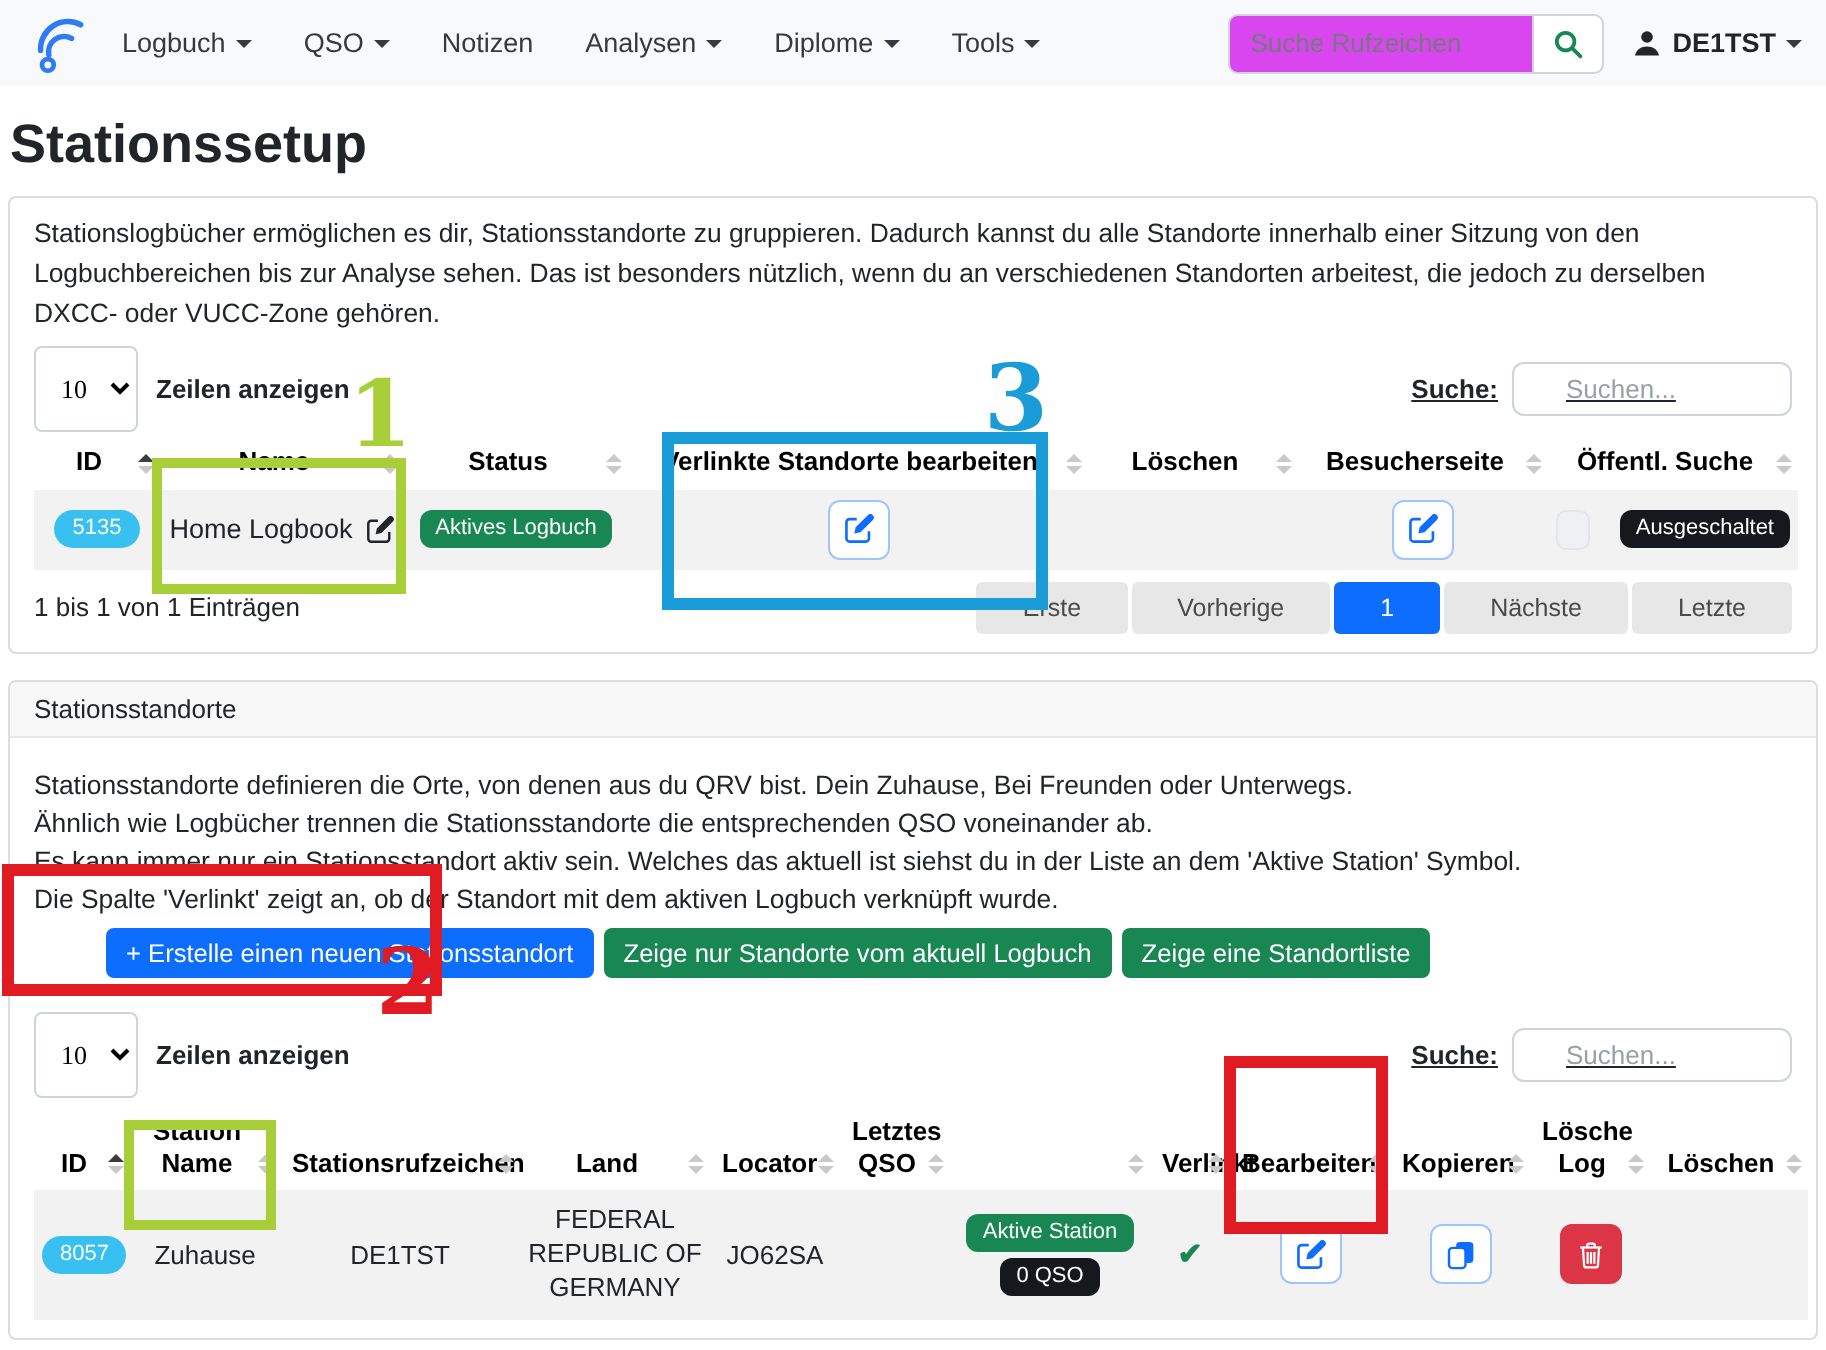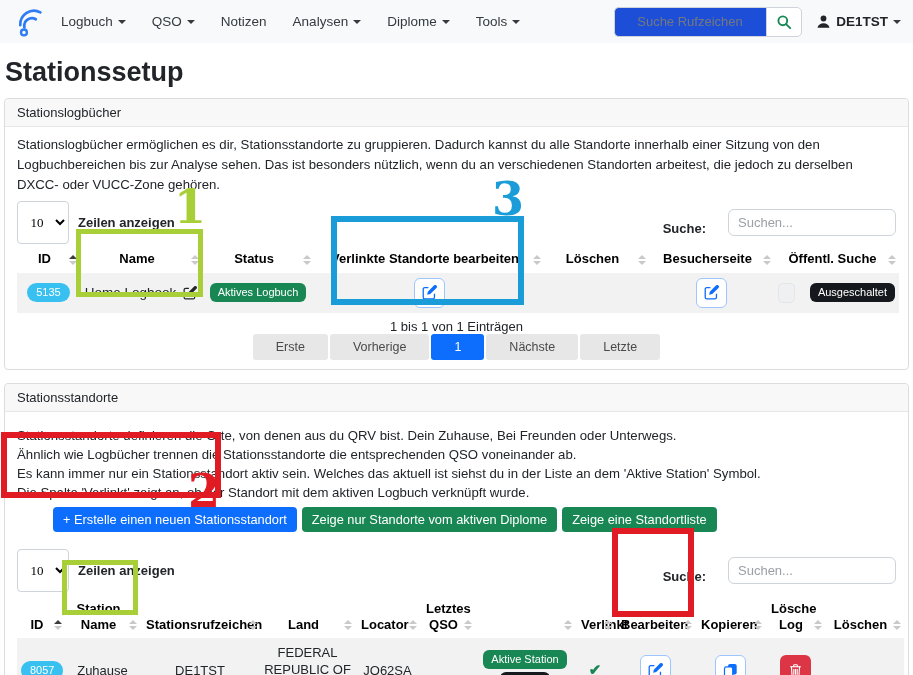--- a/index.html
+++ b/index.html
@@ -9,43 +9,43 @@
     font-size: 13px; color: #212529; background: #fff; position: relative;
   }
   
   .navbar { height: 43px; background: #f8f9fa; display: flex; align-items: center; padding: 0 12px; }
   .logo { display: inline-flex; margin-right: 16px; }
   .nav-menu { display: flex; gap: 26px; font-size: 13.5px; }
   .nav-item { display: inline-flex; align-items: center; gap: 5px; cursor: pointer; color: #343a40; }
   .caret { width: 0; height: 0; border-left: 4px solid transparent; border-right: 4px solid transparent; border-top: 4px solid #343a40; display: inline-block; }
   .nav-right { margin-left: auto; display: flex; align-items: center; gap: 14px; }
   .searchgroup { display: flex; }
-  .searchgroup input { width: 152px; height: 30px; border: 1px solid #ced4da; border-right: none; border-radius: 5px 0 0 5px; padding: 0 22px; font-size: 13px; font-family: inherit; background: #1d4ed8; }
+  .searchgroup input { width: 152px; height: 30px; border: 1px solid #ced4da; border-right: none; border-radius: 5px 0 0 5px; padding: 0 10px; font-size: 13px; font-family: inherit; background: #d946ef; }
   .searchgroup input::placeholder { color: #75797e; }
   .searchgroup button { width: 36px; height: 30px; border: 1px solid #ced4da; background: #fff; border-radius: 0 5px 5px 0; display: inline-flex; align-items: center; justify-content: center; cursor: pointer; }
   .user { display: inline-flex; align-items: center; gap: 5px; font-size: 13.5px; font-weight: 600; cursor: pointer; }
   
   .page-title { font-size: 27px; font-weight: 600; margin: 12px 4px 8px 5px; line-height: 1.3; }
   .panel { margin: 0 4px 13px; border: 1px solid #dcdcdc; border-radius: 4px; background: #fff; }
   .panel-header { background: #f8f8f8; border-bottom: 1px solid #e7e7e7; padding: 6px 12px; font-size: 13px; border-radius: 4px 4px 0 0; }
   .panel-body { padding: 8px 12px 9px; }
   .desc { font-size: 13.2px; line-height: 1.52; }
   .desc-lines p { font-size: 13.2px; line-height: 19px; }
   .desc-lines { margin-top: 6px; }
   .btn { border: none; border-radius: 4px; font-size: 12.8px; padding: 5px 10px; color: #fff; cursor: pointer; font-family: inherit; white-space: nowrap; }
   .btn-primary { background: var(--primary); }
   .btn-success { background: var(--success); }
   .mt10 { margin-top: 10px; }
   .btn-row { display: flex; gap: 5px; margin-top: 5px; margin-left: 36px; }
   
   .dt-controls { display: flex; justify-content: space-between; align-items: center; margin-top: 6px; }
   .dt-length { display: flex; align-items: center; gap: 9px; font-weight: 600; }
   .dt-length select { height: 43px; min-width: 52px; border: 1px solid #ced4da; border-radius: 4px; font-size: 13px; font-family: Liberation Serif, serif; background: #fff; padding: 0 4px; text-align: center; }
-  .dt-search { display: flex; align-items: flex-end; gap: 22px; font-weight: 600; }
-  .dt-search input { height: 27px; width: 168px; border: 1px solid #ced4da; border-radius: 6px; padding: 0 9px; font-size: 13px; font-family: inherit; }
+  .dt-search { display: flex; align-items: center; gap: 7px; font-weight: 600; text-decoration: underline; }
+  .dt-search input { height: 27px; width: 140px; border: 1px solid #ced4da; border-radius: 6px; padding: 0 26px; font-size: 13px; font-family: inherit; }
   .dt-search input::placeholder { color: #9aa0a6; }
   
   table { width: 100%; border-collapse: collapse; margin-top: 2px; font-size: 13px; table-layout: fixed; }
   thead th { font-weight: 700; color: #000; padding: 5px 14px 5px 6px; vertical-align: bottom; text-align: center; position: relative; line-height: 1.25; }
   tbody tr { background: #f2f2f2; }
   tbody td { padding: 5px 4px; text-align: center; vertical-align: middle; }
   .tall td { padding: 7px 4px; }
   .sort { position: absolute; right: 3px; bottom: 8px; display: flex; flex-direction: column; gap: 2px; }
   .sort i { width: 0; height: 0; border-left: 4px solid transparent; border-right: 4px solid transparent; display: block; }
   .sort .up { border-bottom: 4px solid #c9c9c9; }
@@ -57,21 +57,21 @@
   .badge-dark { background: #15191d; }
   .name-cell { display: inline-flex; align-items: center; gap: 7px; font-size: 13.5px; }
   .btn-icon { width: 31px; height: 30px; border: 1px solid #9ec5fe; background: #fff; border-radius: 6px; display: inline-flex; align-items: center; justify-content: center; cursor: pointer; }
   .btn-danger-icon { width: 31px; height: 30px; border: none; background: var(--danger); border-radius: 6px; display: inline-flex; align-items: center; justify-content: center; cursor: pointer; }
   .toggle { display: inline-block; width: 20px; height: 20px; border-radius: 5px; background: #eef0f2; box-shadow: inset 0 0 0 1px #e3e5e8; vertical-align: middle; cursor: pointer; }
   .public-cell { display: flex; align-items: center; justify-content: center; gap: 15px; }
   .check { color: var(--success); font-size: 15px; font-weight: 700; }
   .stackbadges { display: flex; flex-direction: column; align-items: center; gap: 3px; }
   .country { line-height: 1.3; }
   
-  .dt-footer { display: flex; justify-content: space-between; align-items: center; margin-top: 6px; flex-direction: column; }
+  .dt-footer { display: flex; justify-content: space-between; align-items: center; margin-top: 6px; }
   .paginate { display: flex; gap: 2px; }
   .pbtn { background: #e7e7e7; color: #4a4a4a; font-size: 12.5px; padding: 6px 23px; border-radius: 3px; cursor: pointer; }
   .pbtn.active { background: var(--primary); color: #fff; }
   
   .ann { position: absolute; pointer-events: none; z-index: 20; }
   .ann-num { position: absolute; pointer-events: none; z-index: 21; font-family: "DejaVu Serif", serif; font-weight: 700; font-size: 46px; line-height: 1; }
   svg { display: block; }
 </style>
 </head>
 <body>
@@ -128,21 +128,20 @@
         </svg>
       <span>DE1TST</span>
       <i class="caret"></i>
     </div>
   </div>
 </nav>
 
 <h1 class="page-title">Stationssetup</h1>
 
 <section class="panel">
-  <div class="panel-header">Stationslogbücher</div>
   <div class="panel-body">
     <p class="desc">Stationslogbücher ermöglichen es dir, Stationsstandorte zu gruppieren. Dadurch kannst du alle Standorte innerhalb einer Sitzung von den Logbuchbereichen bis zur Analyse sehen. Das ist besonders nützlich, wenn du an verschiedenen Standorten arbeitest, die jedoch zu derselben DXCC- oder VUCC-Zone gehören.</p>
     <div class="dt-controls">
       <div class="dt-length">
         <select><option>10</option></select>
         <span>Zeilen anzeigen</span>
       </div>
       <div class="dt-search">
         <span>Suche:</span>
         <input placeholder="Suchen..." style="">
@@ -246,21 +245,21 @@
   <div class="panel-header">Stationsstandorte</div>
   <div class="panel-body">
     <div class="desc-lines">
       <p>Stationsstandorte definieren die Orte, von denen aus du QRV bist. Dein Zuhause, Bei Freunden oder Unterwegs.</p>
       <p>Ähnlich wie Logbücher trennen die Stationsstandorte die entsprechenden QSO voneinander ab.</p>
       <p>Es kann immer nur ein Stationsstandort aktiv sein. Welches das aktuell ist siehst du in der Liste an dem 'Aktive Station' Symbol.</p>
       <p>Die Spalte 'Verlinkt' zeigt an, ob der Standort mit dem aktiven Logbuch verknüpft wurde.</p>
     </div>
     <div class="btn-row">
       <button class="btn btn-primary">+ Erstelle einen neuen Stationsstandort</button>
-      <button class="btn btn-success">Zeige nur Standorte vom aktiven Diplome</button>
+      <button class="btn btn-success">Zeige nur Standorte vom aktuell Logbuch</button>
       <button class="btn btn-success">Zeige eine Standortliste</button>
     </div>
     <div class="dt-controls" style="margin-top:17px;">
       <div class="dt-length">
         <select><option>10</option></select>
         <span>Zeilen anzeigen</span>
       </div>
       <div class="dt-search">
         <span>Suche:</span>
         <input placeholder="Suchen..." style="">

